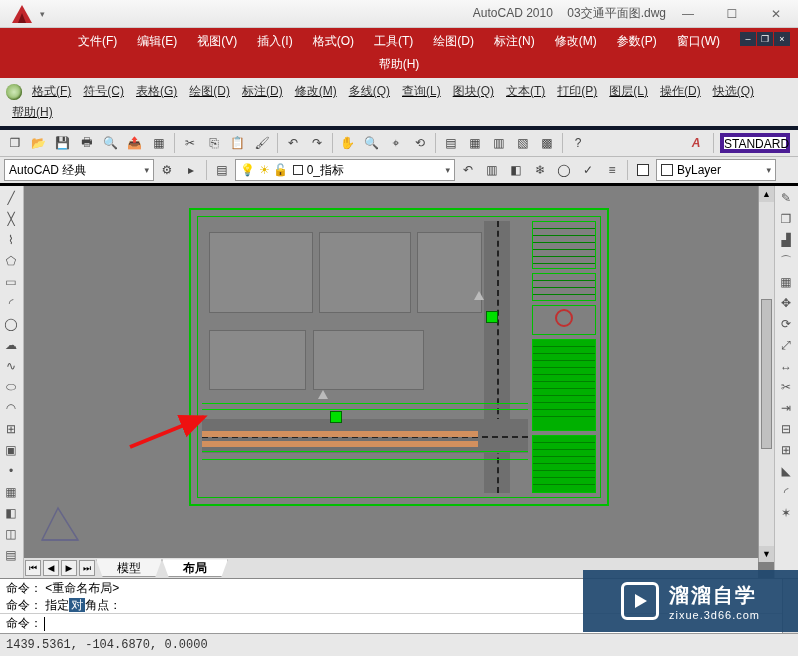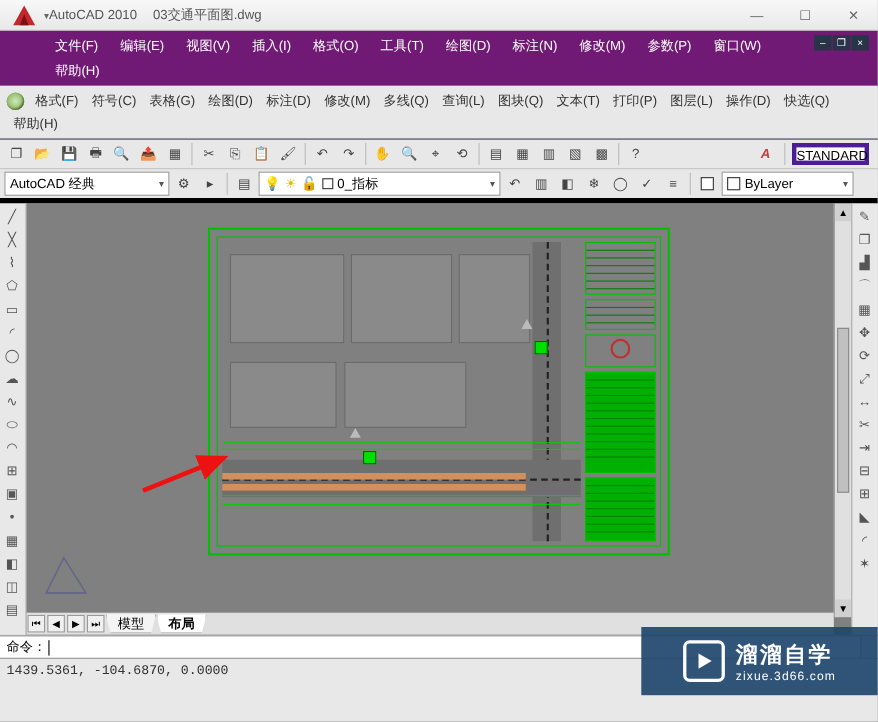--- a/index.html
+++ b/index.html
@@ -2,43 +2,43 @@
 <html><head>
 <meta charset="utf-8">
 <style>
 * { margin: 0; padding: 0; box-sizing: border-box; font-family: "Microsoft YaHei", SimSun, sans-serif; font-size: 12px; }
 body { width: 798px; height: 656px; background: #e8e8e8; overflow: hidden; position: relative; }
 
 
 .titlebar { height: 28px; background: linear-gradient(#f8f8f8,#e8e8e8); display: flex; align-items: center; border-bottom: 1px solid #ccc; }
 .logo { width: 32px; height: 24px; margin-left: 6px; display: flex; align-items: center; justify-content: center; }
 .logo svg { width: 24px; height: 22px; }
-.titlebar .app-title { flex: 1; text-align: left; color: #555; font-size: 13px; }
+.titlebar .app-title { flex: 1; text-align: right; color: #555; font-size: 13px; }
 .win-controls { display: flex; gap: 0; }
 .win-btn { width: 44px; height: 22px; display: flex; align-items: center; justify-content: center; color: #666; cursor: pointer; }
 
 
-.menubar { background: #701a75; color: #fff; display: flex; flex-wrap: wrap; padding: 2px 40px 2px 40px; }
+.menubar { background: #b91c1c; color: #fff; display: flex; flex-wrap: wrap; padding: 2px 40px 2px 40px; justify-content: center; }
 .menubar .menu-item { padding: 3px 10px; cursor: pointer; white-space: nowrap; }
 .mdi-controls { position: absolute; right: 8px; top: 32px; display: flex; gap: 1px; }
 .mdi-btn { width: 16px; height: 14px; background: #2a3448; color: #fff; font-size: 9px; display:flex; align-items:center; justify-content:center; cursor: pointer; }
 
 
-.menubar2 { background: #e8e8e8; display: flex; flex-wrap: wrap; padding: 3px 6px; border-bottom: 1px solid #0f172a; align-items:center; }
+.menubar2 { background: #e8e8e8; display: flex; flex-wrap: wrap; padding: 3px 6px; border-bottom: 4px solid #0f172a; align-items:center;text-decoration:underline; }
 .m2-start { width: 16px; height:16px; border-radius:50%; background: radial-gradient(#cfe8b8,#7aa84a); margin-right:4px; box-shadow: inset -1px -1px 2px #4a6b2a; }
 .menubar2 .menu-item { padding: 2px 6px; cursor: pointer; color: #333; white-space: nowrap; }
 
 
 .toolbar-row { background: #e8e8e8; display: flex; align-items: center; padding: 2px 4px; border-bottom: 1px solid #bbb; gap: 2px; }
 .tb-btn { width: 22px; height: 22px; display: flex; align-items: center; justify-content: center; border: 1px solid transparent; cursor: pointer; color: #444; }
 .tb-sep { width: 1px; height: 20px; background: #bbb; margin: 0 2px; }
 .style-box { margin-left: auto; display: flex; align-items:center; gap:4px; padding:0 4px; }
 .style-box .tb-input { width:70px; height:20px; background:#fff; border:4px solid #4c1d95; text-align:center; font-size:12px; }
 
-.combo-row { background: #e8e8e8; display: flex; align-items: center; padding: 2px 4px; border-bottom: 5px solid #000000; gap: 2px; }
+.combo-row { background: #e8e8e8; display: flex; align-items: center; padding: 2px 4px; border-bottom: 3px solid #000000; gap: 2px; }
 .combo { height: 22px; background: #fff; border: 1px solid #999; display:flex; align-items:center; padding:0 4px; gap:4px; }
 .combo .arrow { margin-left:auto; font-size:9px; color:#555; }
 .layer-sw { width:10px; height:10px; background:#fff; border:1px solid #333; }
 .bulb { color:#d4a400; }
 .sun { color:#e6b800; }
 .lock { color:#888; }
 
 
 .workarea { display: flex; height: 392px; }
 .side-toolbar { width: 24px; background: #e8e8e8; border-right: 1px solid #bbb; display:flex; flex-direction:column; gap:1px; padding:2px 1px; }
@@ -71,21 +71,21 @@
 .tblk .tb .row { height:7px; border-bottom:1px solid #008000; }
 .tblk .stamp { width:18px; height:18px; border:2px solid #c03030; border-radius:50%; margin:3px auto; }
 
 .arrow-red { position:absolute; left:100px; top:225px; width:90px; height:40px; pointer-events:none; }
 
 .ucs-icon { position:absolute; left:14px; bottom:34px; width:44px; height:44px; }
 
 
 .layout-tabs { position:absolute; left:0; bottom:0; right:16px; height:20px; background:#e0e0e0; display:flex; align-items:center; }
 .lt-btn { width:16px; height:16px; border:1px solid #999; background:#f0f0f0; font-size:9px; display:flex; align-items:center; justify-content:center; margin:0 1px; cursor:pointer; }
-.lt-tab { height:18px; padding:0 10px; background:#f4f4f4; border:1px solid #999; border-top-color:#f4f4f4; display:flex; align-items:center; cursor:pointer; clip-path: polygon(0 0, 100% 0, 90% 100%, 10% 100%); }
+.lt-tab { height:18px; padding:0 20px; background:#f4f4f4; border:1px solid #999; border-top-color:#f4f4f4; display:flex; align-items:center; cursor:pointer; clip-path: polygon(0 0, 100% 0, 90% 100%, 10% 100%); }
 .lt-tab.active { background:#fff; font-weight:bold; }
 
 
 .cmd-area { background:#fff; border-top:1px solid #888; font-family: SimSun, monospace; font-size:13px; }
 .cmd-hist { height:34px; overflow:hidden; padding:1px 6px; color:#000; }
 .cmd-line { height:20px; border-top:1px solid #ccc; display:flex; align-items:center; padding:0 6px; }
 .cmd-line .cur { width:1px; height:14px; background:#000; margin-left:2px; animation: blink 1s infinite; }
 @keyframes blink { 50% { opacity:0; } }
 .cmd-scroll { width:16px; background:#e0e0e0; border-left:1px solid #999; }
 
@@ -372,20 +372,24 @@
     <div class="side-btn">⊟</div>
     <div class="side-btn">⊞</div>
     <div class="side-btn">◣</div>
     <div class="side-btn">◜</div>
     <div class="side-btn">✶</div>
   </div>
 </div>
 
 <div class="cmd-area" style="display:flex">
   <div style="flex:1">
+    <div class="cmd-hist">
+      <div>命令：  &lt;重命名布局&gt;</div>
+      <div><span>命令：  指定</span><span style="background:#2b5b88;color:#fff;padding:0 2px">对</span><span>角点：</span></div>
+    </div>
     <div class="cmd-line">
       <span>命令：</span>
         <span class="cur"></span>
     </div>
   </div>
   <div class="cmd-scroll"></div>
 </div>
 
 <div class="statusbar">
   <div class="coords">1439.5361, -104.6870, 0.0000</div>

